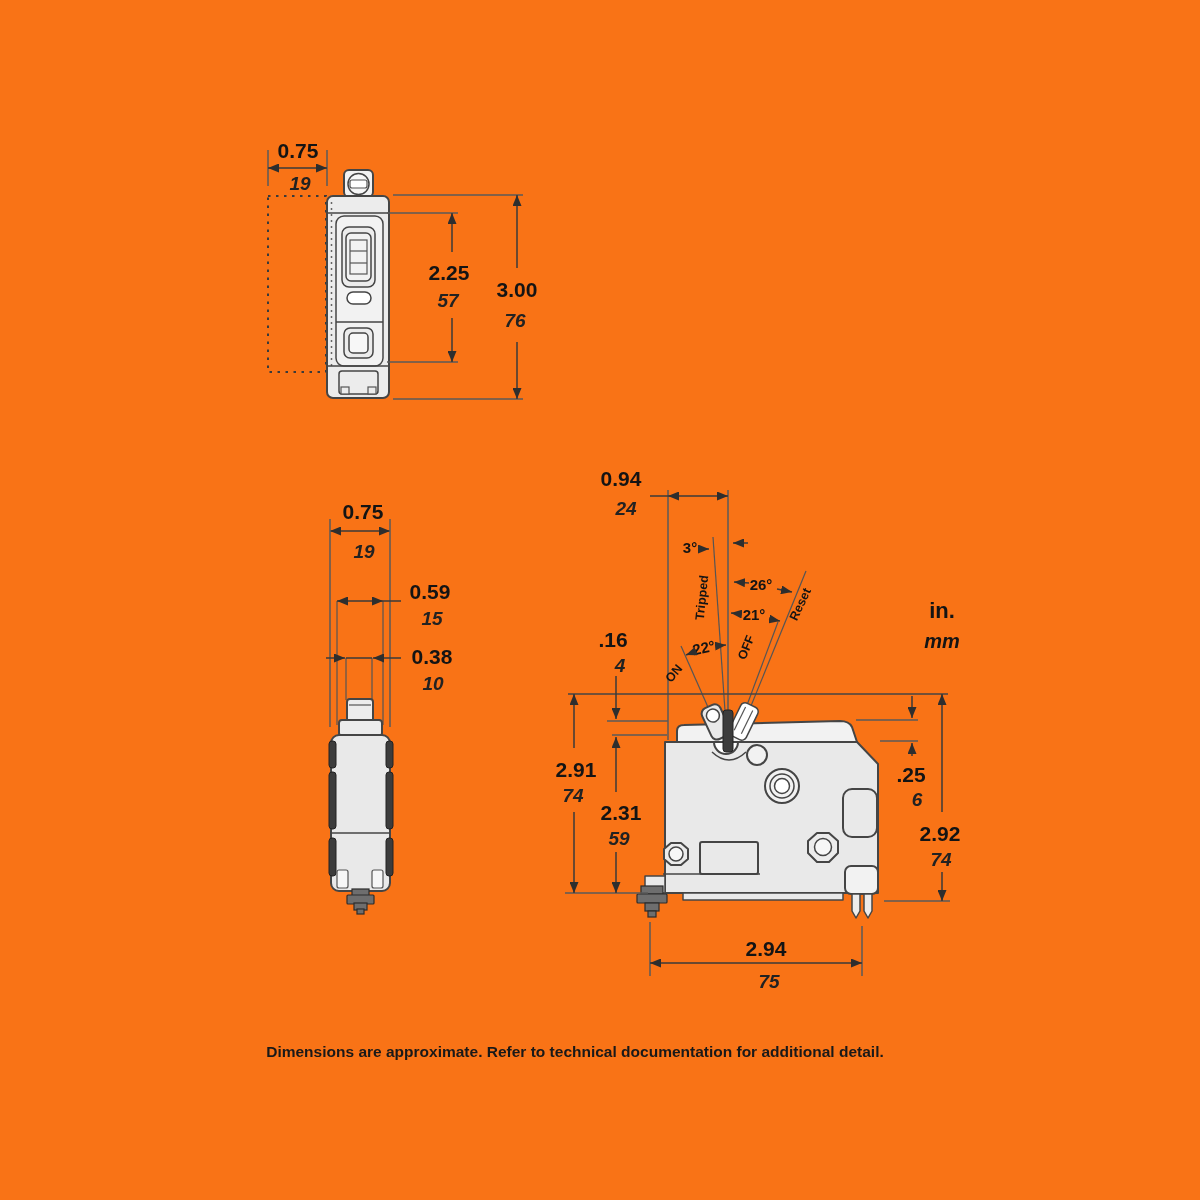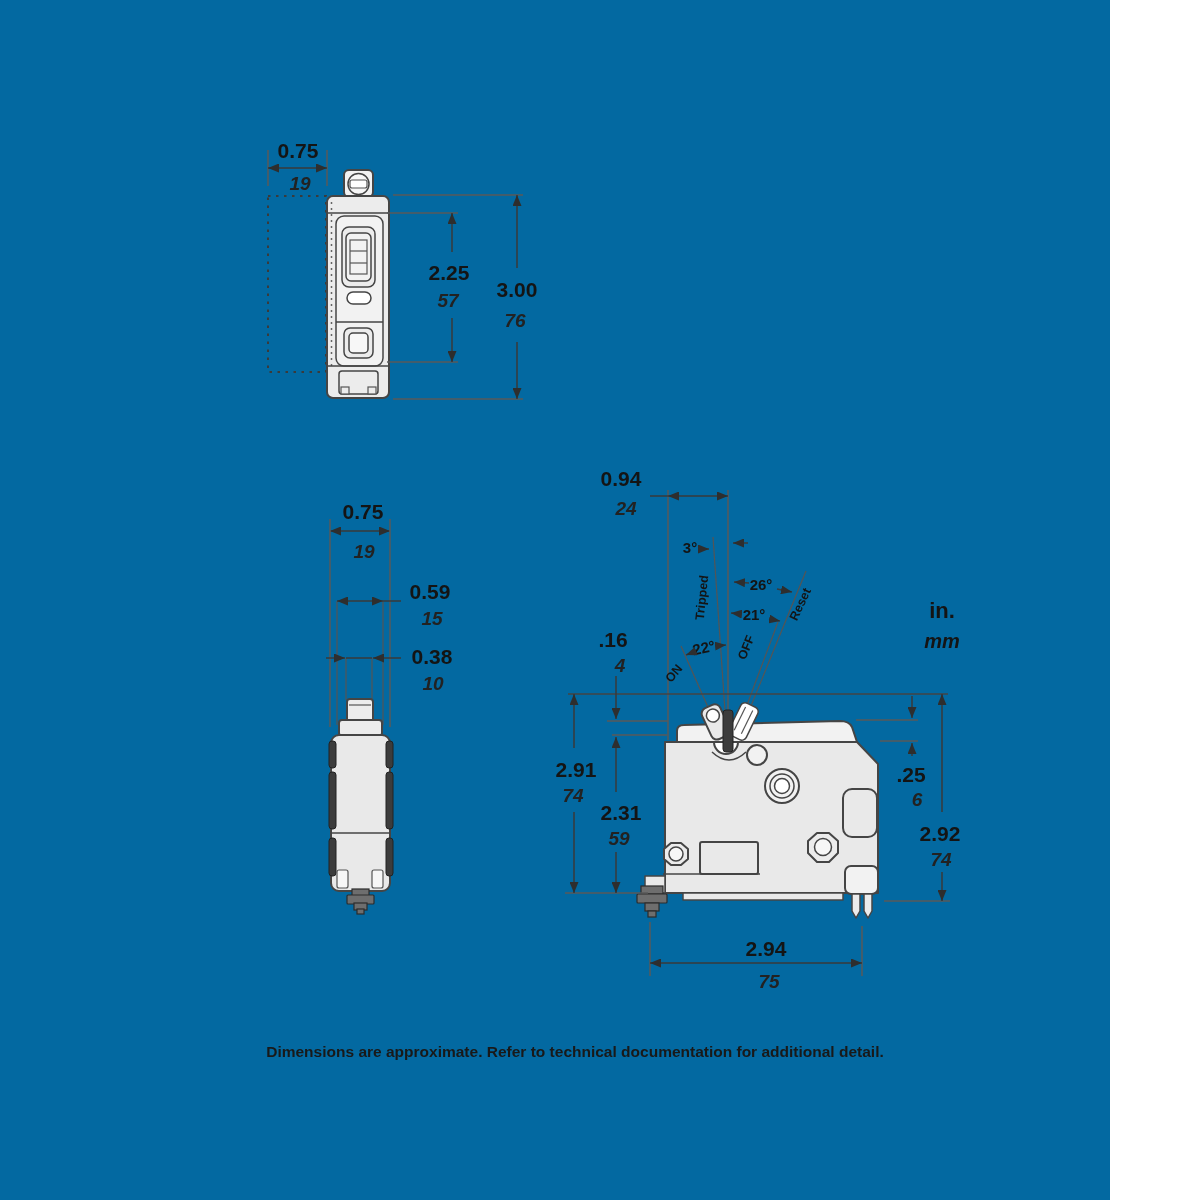--- a/index.html
+++ b/index.html
@@ -1,16 +1,16 @@
 <!DOCTYPE html>
 <html><head>
 <meta charset="utf-8">
 <style>
   html,body{margin:0;padding:0;background:#fff;}
-  .page{width:1110px;height:1200px;position:relative;background:#0369a1;overflow:hidden;
+  .page{width:1200px;height:1200px;position:relative;background:#f97316;overflow:hidden;
         font-family:"Liberation Sans", sans-serif;}
   svg{position:absolute;left:0;top:0;}
   
   .ln  {stroke:#454545;stroke-width:2;fill:none;stroke-linejoin:round;stroke-linecap:round;}
   .ln1 {stroke:#454545;stroke-width:1.5;fill:none;stroke-linejoin:round;}
   .thin{stroke:#555;stroke-width:1.2;fill:none;}
   .ext {stroke:#5a5a5a;stroke-width:1.5;fill:none;}
   .dim {stroke:#3a3a3a;stroke-width:1.5;fill:none;}
   .dash{stroke:#3a3a3a;stroke-width:2;fill:none;stroke-dasharray:2.5 5.5;}
   .dot {stroke:#666;stroke-width:1.5;fill:none;stroke-dasharray:2 4;}

